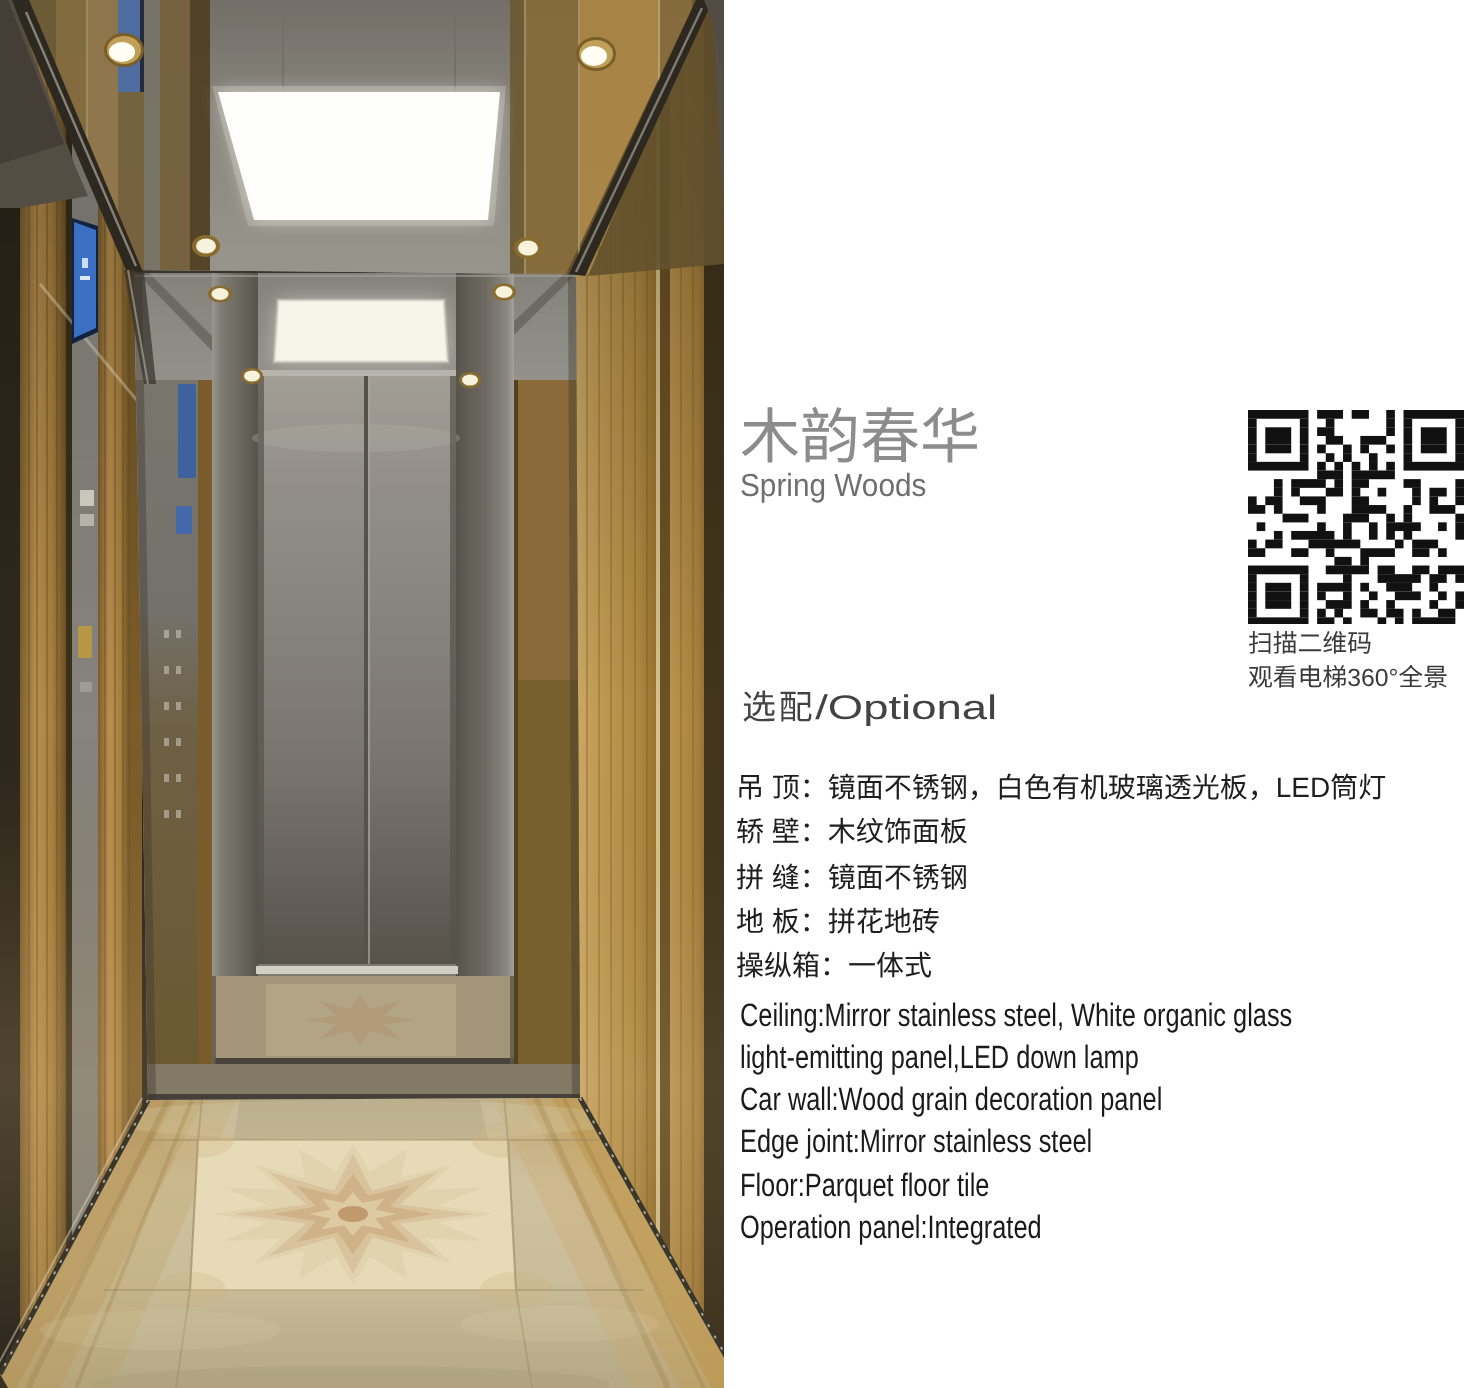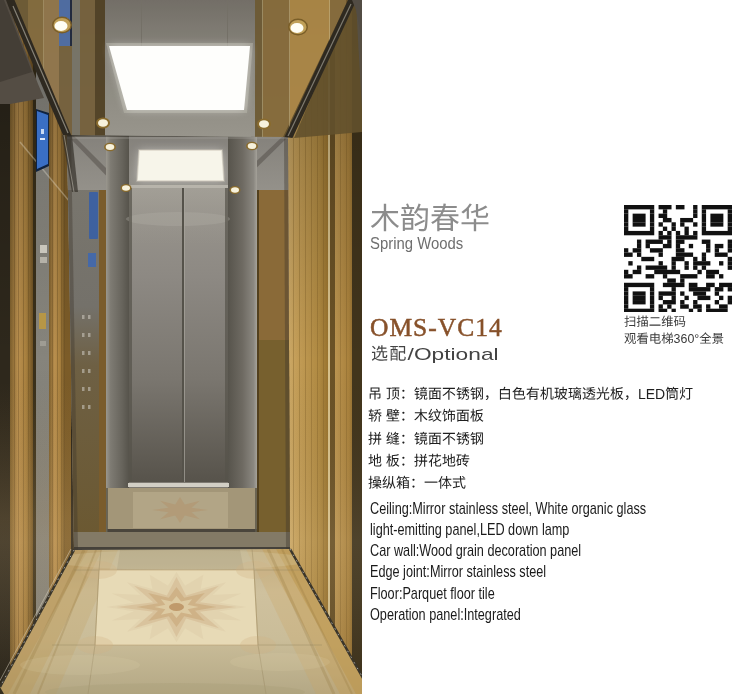--- a/index.html
+++ b/index.html
@@ -516,21 +516,20 @@
     </svg>
     <svg style="position:absolute;left:623px;top:329px;overflow:visible" width="110" height="18">
       <path transform="translate(1.0,13.9) scale(0.012400,-0.012400)" d="M461.6895751953125 791.260498046875H901.64111328125V259.48046875H828.179443359375V724.4290771484375H532.8111572265625V259.48046875H461.6895751953125ZM684.6895751953125 274.2698974609375H754.2510986328125V30.940673828125Q754.2510986328125 10.1107177734375 761.6910400390625 3.220703125Q769.1309814453125 -3.6693115234375 788.8907470703125 -3.6693115234375H863.3494873046875Q879.6693115234375 -3.6693115234375 888.21923828125 8.8306884765625Q896.7691650390625 21.3306884765625 900.1841430664062 58.18560791015625Q903.59912109375 95.04052734375 905.819091796875 165.80029296875Q920.059326171875 155.1201171875 936.7246704101562 147.719970703125Q953.3900146484375 140.31982421875 967.4102783203125 136.759765625Q963.6302490234375 58.539794921875 955.4851684570312 15.17474365234375Q947.340087890625 -28.1903076171875 926.5499267578125 -44.7503662109375Q905.759765625 -61.3104248046875 862.3494873046875 -61.3104248046875H777.4102783203125Q728.0499267578125 -61.3104248046875 706.3697509765625 -43.740234375Q684.6895751953125 -26.1700439453125 684.6895751953125 24.0904541015625ZM638.8096923828125 639.6099853515625H709.541259765625V446.76123046875Q709.541259765625 383.0311279296875 698.0662231445312 312.180908203125Q686.5911865234375 241.3306884765625 654.5311279296875 170.50543212890625Q622.4710693359375 99.68017578125 561.6309814453125 35.52496337890625Q500.7908935546875 -28.6302490234375 402.4508056640625 -79.3603515625Q398.720703125 -71.68017578125 390.260498046875 -61.13494873046875Q381.80029296875 -50.5897216796875 372.64508056640625 -40.239501953125Q363.4898681640625 -29.8892822265625 355.5897216796875 -24.7691650390625Q449.759765625 23.40087890625 506.259765625 81.54595947265625Q562.759765625 139.6910400390625 591.3697509765625 202.14111328125Q619.979736328125 264.5911865234375 629.3947143554688 327.45623779296875Q638.8096923828125 390.3212890625 638.8096923828125 447.9312744140625ZM52.1497802734375 762.8704833984375H361.0093994140625V690.7489013671875H52.1497802734375ZM335.578857421875 762.8704833984375H347.9891357421875L361.3994140625 766.04052734375L409.260498046875 751.0701904296875Q388.820556640625 567.6302490234375 343.940673828125 416.900146484375Q299.060791015625 266.1700439453125 234.9508056640625 151.81982421875Q170.8408203125 37.4696044921875 90.2105712890625 -38.720703125Q84.3104248046875 -29.8704833984375 74.54522705078125 -19.240234375Q64.780029296875 -8.6099853515625 54.23480224609375 1.43524169921875Q43.6895751953125 11.48046875 34.2293701171875 18.380615234375Q89.7894287109375 66.940673828125 138.31439208984375 140.8907470703125Q186.83935546875 214.8408203125 226.30426025390625 308.8408203125Q265.7691650390625 402.8408203125 293.84405517578125 512.940673828125Q321.9189453125 623.04052734375 335.578857421875 743.900146484375ZM56.859619140625 558.798828125 113.6707763671875 596.5897216796875Q157.5506591796875 539.4898681640625 201.66064453125 474.86505126953125Q245.7706298828125 410.240234375 285.24566650390625 344.72540283203125Q324.720703125 279.2105712890625 355.78076171875 218.6107177734375Q386.8408203125 158.0108642578125 404.7908935546875 108.3509521484375L341.07958984375 63.7098388671875Q323.9095458984375 113.3697509765625 293.6295166015625 174.7496337890625Q263.3494873046875 236.1295166015625 224.95947265625 302.92437744140625Q186.5694580078125 369.71923828125 143.3494873046875 435.319091796875Q100.1295166015625 500.9189453125 56.859619140625 558.798828125Z" fill="#3a3a3a"></path>
       <path transform="translate(13.4,13.9) scale(0.012400,-0.012400)" d="M259.759765625 395.0904541015625H842.580322265625V-82.140380859375H767.9486083984375V335.279296875H331.661376953125V-82.140380859375H259.759765625ZM58.7098388671875 527.380615234375H941.2901611328125V465.0093994140625H58.7098388671875ZM131.5897216796875 661.6005859375H883.4102783203125V601.7894287109375H131.5897216796875ZM308.0108642578125 267.020263671875H799.1092529296875V214.3994140625H308.0108642578125ZM308.0108642578125 143.700439453125H799.1092529296875V91.6895751953125H308.0108642578125ZM301.380615234375 17.7706298828125H799.499267578125V-42.04052734375H301.380615234375ZM825.8096923828125 832.04052734375 873.6505126953125 777.83935546875Q803.6302490234375 764.0093994140625 714.5951538085938 754.179443359375Q625.56005859375 744.3494873046875 526.56005859375 738.01953125Q427.56005859375 731.6895751953125 326.840087890625 728.359619140625Q226.1201171875 725.0296630859375 133.1201171875 724.8096923828125Q132.1201171875 737.43994140625 127.58502197265625 754.30029296875Q123.0499267578125 771.16064453125 117.7098388671875 783.0108642578125Q209.099853515625 784.2308349609375 308.34478759765625 787.2557983398438Q407.5897216796875 790.28076171875 503.6396484375 796.3057250976562Q599.6895751953125 802.3306884765625 682.799560546875 811.16064453125Q765.9095458984375 819.9906005859375 825.8096923828125 832.04052734375ZM415.819091796875 763.6099853515625 493.620849609375 747.0296630859375Q460.2308349609375 626.51953125 406.42584228515625 513.3143920898438Q352.620849609375 400.1092529296875 272.64581298828125 305.07415771484375Q192.6707763671875 210.0390625 80.7706298828125 143.0390625Q75.6505126953125 151.499267578125 67.27532958984375 162.51953125Q58.900146484375 173.539794921875 50.13494873046875 183.97503662109375Q41.3697509765625 194.4102783203125 33.4696044921875 201.700439453125Q140.07958984375 262.80029296875 215.43450927734375 352.04522705078125Q290.7894287109375 441.2901611328125 339.86431884765625 547.3151245117188Q388.939208984375 653.340087890625 415.819091796875 763.6099853515625Z" fill="#3a3a3a"></path>
       <path transform="translate(25.8,13.9) scale(0.012400,-0.012400)" d="M164.1201171875 478.48046875H826.539794921875V408.3089599609375H164.1201171875ZM451.9891357421875 838.460205078125H530.9110107421875V83.3712158203125Q530.9110107421875 54.0311279296875 536.240966796875 39.14111328125Q541.5709228515625 24.2510986328125 556.8158569335938 18.64111328125Q572.060791015625 13.0311279296875 601.720703125 13.0311279296875Q610.5506591796875 13.0311279296875 631.5654907226562 13.0311279296875Q652.580322265625 13.0311279296875 679.2301025390625 13.0311279296875Q705.8798828125 13.0311279296875 732.6396484375 13.0311279296875Q759.3994140625 13.0311279296875 781.6342163085938 13.0311279296875Q803.8690185546875 13.0311279296875 814.138916015625 13.0311279296875Q842.1888427734375 13.0311279296875 856.7138061523438 26.77606201171875Q871.23876953125 40.52099609375 877.4337768554688 76.0108642578125Q883.6287841796875 111.500732421875 887.018798828125 175.6505126953125Q901.819091796875 165.1903076171875 923.3845825195312 155.92510986328125Q944.9500732421875 146.659912109375 962.0904541015625 142.31982421875Q956.140380859375 66.5897216796875 942.7651977539062 21.55462646484375Q929.3900146484375 -23.48046875 900.759765625 -43.04052734375Q872.1295166015625 -62.6005859375 818.3292236328125 -62.6005859375Q810.379150390625 -62.6005859375 787.999267578125 -62.6005859375Q765.619384765625 -62.6005859375 736.3845825195312 -62.6005859375Q707.1497802734375 -62.6005859375 677.9149780273438 -62.6005859375Q648.68017578125 -62.6005859375 626.4953002929688 -62.6005859375Q604.3104248046875 -62.6005859375 596.7503662109375 -62.6005859375Q540.8798828125 -62.6005859375 509.16461181640625 -50.11541748046875Q477.4493408203125 -37.6302490234375 464.71923828125 -5.4898681640625Q451.9891357421875 26.6505126953125 451.9891357421875 84.981201171875ZM170.9906005859375 694.5303955078125H864.700439453125V190.71923828125H170.9906005859375V263.7908935546875H788.2886962890625V621.458740234375H170.9906005859375ZM125.7894287109375 694.5303955078125H203.8111572265625V129.2293701171875H125.7894287109375Z" fill="#3a3a3a"></path>
       <path transform="translate(38.2,13.9) scale(0.012400,-0.012400)" d="M49.859619140625 646.9906005859375H368.80029296875V577.0390625H49.859619140625ZM193.2091064453125 840.3603515625H261.9906005859375V-78.5303955078125H193.2091064453125ZM191.59912109375 601.939208984375 236.7098388671875 585.578857421875Q225.4898681640625 525.018798828125 208.0499267578125 459.82379150390625Q190.6099853515625 394.6287841796875 168.86505126953125 332.1287841796875Q147.1201171875 269.6287841796875 121.98516845703125 215.93377685546875Q96.8502197265625 162.23876953125 70.8502197265625 124.458740234375Q67.2901611328125 135.0889892578125 60.36505126953125 148.36431884765625Q53.43994140625 161.6396484375 45.62481689453125 174.6099853515625Q37.8096923828125 187.580322265625 30.6895751953125 196.6005859375Q55.9095458984375 230.260498046875 80.04449462890625 277.55535888671875Q104.179443359375 324.8502197265625 125.7293701171875 379.780029296875Q147.279296875 434.7098388671875 164.02423095703125 491.7496337890625Q180.7691650390625 548.7894287109375 191.59912109375 601.939208984375ZM257.6005859375 542.2293701171875Q265.9906005859375 532.2293701171875 283.29559326171875 506.7293701171875Q300.6005859375 481.2293701171875 320.1005859375 451.03436279296875Q339.6005859375 420.83935546875 356.40557861328125 394.83935546875Q373.2105712890625 368.83935546875 379.820556640625 357.83935546875L334.0296630859375 303.9283447265625Q326.0296630859375 322.4384765625 311.39471435546875 351.6085205078125Q296.759765625 380.778564453125 279.81982421875 412.55859375Q262.8798828125 444.338623046875 247.35491943359375 471.20367431640625Q231.8299560546875 498.0687255859375 222.0499267578125 513.578857421875ZM622.859619140625 649.6895751953125H694.201171875V-79.580322265625H622.859619140625ZM449.260498046875 490.0904541015625H847.2091064453125V613.0390625H391.04052734375V677.3603515625H916.6005859375V426.379150390625H449.260498046875ZM436.4508056640625 315.7503662109375H898.59912109375V252.4290771484375H423.820556640625ZM879.9688720703125 315.7503662109375H948.80029296875Q948.80029296875 315.7503662109375 948.30029296875 304.3502197265625Q947.80029296875 292.9500732421875 946.80029296875 285.6099853515625Q942.9703369140625 205.6099853515625 938.140380859375 154.46490478515625Q933.3104248046875 103.31982421875 926.3954467773438 75.0897216796875Q919.48046875 46.859619140625 909.0904541015625 34.6895751953125Q898.7503662109375 22.7894287109375 886.8853149414062 17.53436279296875Q875.020263671875 12.279296875 858.240234375 10.3292236328125Q844.460205078125 8.1591796875 820.240234375 8.18414306640625Q796.020263671875 8.2091064453125 769.6302490234375 8.819091796875Q768.6302490234375 24.95947265625 763.900146484375 44.7698974609375Q759.1700439453125 64.580322265625 751.2698974609375 78.9906005859375Q775.8096923828125 76.7706298828125 795.8494873046875 76.07562255859375Q815.8892822265625 75.380615234375 824.71923828125 75.380615234375Q843.379150390625 74.7706298828125 851.5491943359375 84.5506591796875Q858.379150390625 92.16064453125 863.0140991210938 114.9906005859375Q867.6490478515625 137.820556640625 872.0889892578125 183.5904541015625Q876.5289306640625 229.3603515625 879.9688720703125 304.8502197265625ZM614.419677734375 291.759765625 672.5709228515625 270.619384765625Q640.9609375 208.6693115234375 593.801025390625 150.58428955078125Q546.64111328125 92.499267578125 491.421142578125 45.30426025390625Q436.201171875 -1.8907470703125 378.861083984375 -32.060791015625Q370.5709228515625 -19.04052734375 356.57562255859375 -1.98516845703125Q342.580322265625 15.0701904296875 330.9500732421875 24.92041015625Q386.1201171875 50.140380859375 440.1700439453125 92.21527099609375Q494.219970703125 134.2901611328125 539.7948608398438 186.08502197265625Q585.3697509765625 237.8798828125 614.419677734375 291.759765625ZM458.43994140625 813.31982421875 517.1512451171875 837.3603515625Q542.3712158203125 803.5303955078125 563.481201171875 762.5054321289062Q584.5911865234375 721.48046875 594.201171875 690.48046875L530.7098388671875 663.099853515625Q522.4898681640625 694.7098388671875 501.7698974609375 736.7098388671875Q481.0499267578125 778.7098388671875 458.43994140625 813.31982421875ZM802.5694580078125 839.7503662109375 875.4710693359375 818.219970703125Q852.6910400390625 773.4898681640625 826.9710693359375 726.5748901367188Q801.2510986328125 679.659912109375 778.201171875 646.43994140625L717.7098388671875 666.580322265625Q732.539794921875 689.9703369140625 748.5897216796875 720.1653442382812Q764.6396484375 750.3603515625 778.8845825195312 782.1653442382812Q793.1295166015625 813.9703369140625 802.5694580078125 839.7503662109375ZM426.9703369140625 490.0904541015625H493.1917724609375Q489.8017578125 450.460205078125 484.4117431640625 407.02496337890625Q479.021728515625 363.5897216796875 473.74169921875 323.04449462890625Q468.461669921875 282.499267578125 463.2916259765625 252.4290771484375H397.0701904296875Q402.8502197265625 283.8892822265625 408.6302490234375 324.739501953125Q414.4102783203125 365.5897216796875 419.1903076171875 409.02496337890625Q423.9703369140625 452.460205078125 426.9703369140625 490.0904541015625Z" fill="#3a3a3a"></path>
       <text x="50.6" y="13.9" font-family="Liberation Sans, sans-serif" font-size="12.4px" fill="#3a3a3a">360°</text>
       <path transform="translate(76.2,13.9) scale(0.012400,-0.012400)" d="M203.0701904296875 247.720703125H809.19970703125V180.6693115234375H203.0701904296875ZM196.659912109375 471.380615234375H809.3900146484375V403.5491943359375H196.659912109375ZM76 15.740966796875H928.9500732421875V-52.260498046875H76ZM460.819091796875 443.2698974609375H539.180908203125V-22.099853515625H460.819091796875ZM492.95947265625 851.1903076171875 558.9110107421875 820.07958984375Q503.40087890625 734.95947265625 426.7308349609375 656.4095458984375Q350.060791015625 577.859619140625 261.1707763671875 512.979736328125Q172.28076171875 448.099853515625 78.500732421875 401.4898681640625Q69.820556640625 415.8502197265625 55.1302490234375 433.07562255859375Q40.43994140625 450.301025390625 25.859619140625 462.4913330078125Q117.6895751953125 504.201171875 205.71453857421875 564.6559448242188Q293.739501953125 625.1107177734375 368.3494873046875 698.54052734375Q442.95947265625 771.9703369140625 492.95947265625 851.1903076171875ZM521.3104248046875 818.7301025390625Q616.92041015625 701.1903076171875 732.4703369140625 615.0756225585938Q848.020263671875 528.9609375 976.7503662109375 460.4913330078125Q963.1700439453125 448.9110107421875 948.1747436523438 431.18560791015625Q933.179443359375 413.460205078125 924.8892822265625 397.31982421875Q837.7691650390625 448.8096923828125 757.1841430664062 506.1895751953125Q676.59912109375 563.5694580078125 602.7091064453125 632.5093994140625Q528.819091796875 701.4493408203125 458.8690185546875 787.3994140625Z" fill="#3a3a3a"></path>
       <path transform="translate(88.6,13.9) scale(0.012400,-0.012400)" d="M242.0311279296875 640.3697509765625V576.4305419921875H755.11865234375V640.3697509765625ZM242.0311279296875 752.5897216796875V689.6505126953125H755.11865234375V752.5897216796875ZM169.51953125 804.2105712890625H829.7503662109375V524.19970703125H169.51953125ZM56.2698974609375 460.820556640625H940.8299560546875V399.059326171875H56.2698974609375ZM264.8111572265625 290.0889892578125V195.0904541015625H736.018798828125V290.0889892578125ZM192.9095458984375 345.6099853515625H811.04052734375V139.5694580078125H192.9095458984375ZM462.3292236328125 171.4898681640625H537.5709228515625V-7.939208984375Q537.5709228515625 -35.2496337890625 529.6458129882812 -49.40484619140625Q521.720703125 -63.56005859375 499.3104248046875 -70.0701904296875Q477.5101318359375 -76.80029296875 441.91497802734375 -78.1903076171875Q406.31982421875 -79.580322265625 353.31982421875 -79.580322265625Q350.759765625 -65.780029296875 344.1396484375 -49.419677734375Q337.51953125 -33.059326171875 330.3994140625 -19.819091796875Q356.3292236328125 -20.819091796875 379.85418701171875 -21.319091796875Q403.379150390625 -21.819091796875 420.96417236328125 -21.51409912109375Q438.5491943359375 -21.2091064453125 445.1591796875 -21.2091064453125Q455.5491943359375 -20.2091064453125 458.939208984375 -16.90411376953125Q462.3292236328125 -13.59912109375 462.3292236328125 -5.59912109375ZM623.279296875 66.499267578125 671.3104248046875 109.7301025390625Q716.580322265625 94.2901611328125 766.7152709960938 72.240234375Q816.8502197265625 50.1903076171875 862.6552124023438 27.05535888671875Q908.460205078125 3.92041015625 938.8502197265625 -16.51953125L888.0889892578125 -66.0904541015625Q859.259033203125 -45.6505126953125 814.7340698242188 -21.820556640625Q770.2091064453125 2.0093994140625 719.5741577148438 25.64434814453125Q668.939208984375 49.279296875 623.279296875 66.499267578125ZM290.5491943359375 113.56005859375 358.8907470703125 86.179443359375Q325.500732421875 57.7894287109375 281.1107177734375 30.2894287109375Q236.720703125 2.7894287109375 189.8306884765625 -21.320556640625Q142.940673828125 -45.4305419921875 99.5506591796875 -63.04052734375Q93.6505126953125 -55.7503662109375 83.49530029296875 -45.400146484375Q73.340087890625 -35.0499267578125 63.099853515625 -24.78472900390625Q52.859619140625 -14.51953125 44.179443359375 -9.0093994140625Q88.179443359375 5.6505126953125 133.59442138671875 25.11541748046875Q179.0093994140625 44.580322265625 219.9493408203125 67.240234375Q260.8892822265625 89.900146484375 290.5491943359375 113.56005859375ZM433.3994140625 506.099853515625 499.180908203125 528.020263671875Q515.5709228515625 508.6302490234375 530.3509521484375 484.460205078125Q545.1309814453125 460.2901611328125 551.52099609375 440.5101318359375L482.179443359375 415.2496337890625Q476.5694580078125 434.0296630859375 462.98443603515625 459.979736328125Q449.3994140625 485.9298095703125 433.3994140625 506.099853515625Z" fill="#3a3a3a"></path>
     </svg>
-    <div style="position:absolute;left:370px;top:314px;font-family:'Liberation Serif',serif;font-weight:normal;-webkit-text-stroke:0.5px #87512a;font-size:25.5px;line-height:28px;letter-spacing:1px;color:#87512a">OMS-VC14</div>
     <svg style="position:absolute;left:370px;top:344px;overflow:visible" width="170" height="26">
       <path transform="translate(1.0,15.5) scale(0.017000,-0.017000)" d="M320.4898681640625 489.7706298828125H950.580322265625V423.1092529296875H320.4898681640625ZM436 701.0108642578125H908.9703369140625V636.1295166015625H436ZM603.1295166015625 836.1903076171875H678.201171875V460.020263671875H603.1295166015625ZM446.4290771484375 809.9703369140625 517.5506591796875 794.6099853515625Q496.7706298828125 719.8798828125 462.62554931640625 650.8447875976562Q428.48046875 581.8096923828125 389.5303955078125 534.0296630859375Q383.240234375 539.9298095703125 371.30499267578125 547.4149780273438Q359.3697509765625 554.900146484375 347.43450927734375 562.3853149414062Q335.499267578125 569.8704833984375 326.4290771484375 573.6005859375Q366.819091796875 617.8704833984375 397.7091064453125 680.700439453125Q428.59912109375 743.5303955078125 446.4290771484375 809.9703369140625ZM678.6895751953125 455.859619140625H752.76123046875V191.2713623046875Q752.76123046875 172.9312744140625 757.8111572265625 168.041259765625Q762.861083984375 163.1512451171875 781.620849609375 163.1512451171875Q785.4508056640625 163.1512451171875 796.1856079101562 163.1512451171875Q806.92041015625 163.1512451171875 819.9851684570312 163.1512451171875Q833.0499267578125 163.1512451171875 844.69970703125 163.1512451171875Q856.3494873046875 163.1512451171875 861.3994140625 163.1512451171875Q873.499267578125 163.1512451171875 879.7442016601562 170.8712158203125Q885.9891357421875 178.5911865234375 888.7941284179688 203.9710693359375Q891.59912109375 229.3509521484375 892.59912109375 281.720703125Q900.1092529296875 275.6005859375 911.6295166015625 269.48046875Q923.1497802734375 263.3603515625 936.06005859375 259.1302490234375Q948.9703369140625 254.900146484375 959.4305419921875 251.7301025390625Q955.48046875 188.219970703125 946.580322265625 154.07489013671875Q937.68017578125 119.9298095703125 919.3049926757812 106.45477294921875Q900.9298095703125 92.979736328125 869.4696044921875 92.979736328125Q863.9095458984375 92.979736328125 850.1146850585938 92.979736328125Q836.31982421875 92.979736328125 820.0850219726562 92.979736328125Q803.8502197265625 92.979736328125 790.2503662109375 92.979736328125Q776.6505126953125 92.979736328125 771.0904541015625 92.979736328125Q733.56005859375 92.979736328125 713.6848754882812 101.659912109375Q693.8096923828125 110.340087890625 686.2496337890625 131.700439453125Q678.6895751953125 153.060791015625 678.6895751953125 190.88134765625ZM503.619384765625 453.7098388671875H578.861083984375Q572.861083984375 388 559.5311279296875 331.86505126953125Q546.201171875 275.7301025390625 520.2861938476562 229.340087890625Q494.3712158203125 182.9500732421875 450.481201171875 146.30499267578125Q406.5911865234375 109.659912109375 339.2510986328125 83.31982421875Q334.9110107421875 93.1700439453125 327.120849609375 104.38531494140625Q319.3306884765625 115.6005859375 310.260498046875 126.42584228515625Q301.1903076171875 137.2510986328125 293.1201171875 143.9312744140625Q353.780029296875 165.541259765625 392.659912109375 195.701171875Q431.539794921875 225.861083984375 454.11468505859375 264.87591552734375Q476.6895751953125 303.8907470703125 487.54449462890625 351.3704833984375Q498.3994140625 398.8502197265625 503.619384765625 453.7098388671875ZM60.83935546875 765.299560546875 117.5506591796875 806.4305419921875Q147.9906005859375 783.2105712890625 178.6005859375 754.4906005859375Q209.2105712890625 725.7706298828125 235.51556396484375 697.0506591796875Q261.820556640625 668.3306884765625 277.820556640625 643.720703125L216.379150390625 597.4696044921875Q202.1591796875 622.07958984375 176.439208984375 651.8845825195312Q150.71923828125 681.6895751953125 120.499267578125 711.4945678710938Q90.279296875 741.299560546875 60.83935546875 765.299560546875ZM251.28076171875 456.4102783203125V70.8704833984375H178.7691650390625V386.458740234375H55.859619140625V456.4102783203125ZM244.6005859375 101.301025390625Q267.9906005859375 101.301025390625 289.66064453125 84.9110107421875Q311.3306884765625 68.52099609375 348.720703125 45.52099609375Q395.720703125 18.3509521484375 458.69573974609375 10.54595947265625Q521.6707763671875 2.740966796875 601.1107177734375 2.740966796875Q658.0904541015625 2.740966796875 723.9453735351562 5.1309814453125Q789.80029296875 7.52099609375 853.4102783203125 11.49603271484375Q917.020263671875 15.4710693359375 966.240234375 20.421142578125Q962.2901611328125 11.180908203125 957.56005859375 -3.3994140625Q952.8299560546875 -17.979736328125 949.3798828125 -32.36505126953125Q945.9298095703125 -46.7503662109375 944.9298095703125 -57.820556640625Q915.4898681640625 -59.820556640625 872.1950073242188 -61.51556396484375Q828.900146484375 -63.2105712890625 779.80029296875 -64.7105712890625Q730.700439453125 -66.2105712890625 683.6255493164062 -67.2105712890625Q636.5506591796875 -68.2105712890625 600.16064453125 -68.2105712890625Q513.2105712890625 -68.2105712890625 448.7706298828125 -58.04052734375Q384.3306884765625 -47.8704833984375 335.16064453125 -19.260498046875Q305.9906005859375 -1.48046875 283.2105712890625 16.01953125Q260.4305419921875 33.51953125 243.4305419921875 33.51953125Q224.820556640625 33.51953125 201.12554931640625 18.26446533203125Q177.4305419921875 3.0093994140625 150.62554931640625 -22.74566650390625Q123.820556640625 -48.500732421875 95.380615234375 -79.8907470703125L45.1295166015625 -15.1092529296875Q80.2496337890625 17.2308349609375 115.2098388671875 43.7908935546875Q150.1700439453125 70.3509521484375 183.43524169921875 85.82598876953125Q216.700439453125 101.301025390625 244.6005859375 101.301025390625Z" fill="#434343"></path>
       <path transform="translate(19.3,15.5) scale(0.017000,-0.017000)" d="M591.6302490234375 480.500732421875H892.3994140625V408.379150390625H591.6302490234375ZM557.2293701171875 480.500732421875H631.0810546875V46.0513916015625Q631.0810546875 17.9312744140625 641.1309814453125 9.62628173828125Q651.180908203125 1.3212890625 685.768460020727 1.3212890625Q693.5506591796875 1.3212890625 714.5649606805098 1.3212890625Q735.5792621813322 1.3212890625 760.8742547286183 1.3212890625Q786.1692472759046 1.3212890625 808.7401637027137 1.3212890625Q831.311080129523 1.3212890625 841.4290771484375 1.3212890625Q863.9189453125 1.3212890625 875.0647277832031 13.918683733258927Q886.2105102539062 26.516078404017854 891.1146545410156 62.90855189732143Q896.018798828125 99.301025390625 898.4088134765625 171.2308349609375Q907.698974609375 164.720703125 919.71923828125 158.1005859375Q931.739501953125 151.48046875 944.6497802734375 146.7503662109375Q957.56005859375 142.020263671875 968.020263671875 139.460205078125Q963.460205078125 57.9500732421875 952.2550659179688 12.719970703125Q941.0499267578125 -32.5101318359375 916.2847290039062 -51.0701904296875Q891.51953125 -69.6302490234375 845.8892822265625 -69.6302490234375Q839.71923828125 -69.6302490234375 822.6443481445312 -69.6302490234375Q805.5694580078125 -69.6302490234375 783.4446411132812 -69.6302490234375Q761.31982421875 -69.6302490234375 739.3049926757812 -69.6302490234375Q717.2901611328125 -69.6302490234375 700.7152709960938 -69.6302490234375Q684.140380859375 -69.6302490234375 677.8867623465402 -69.6302490234375Q631.6099853515625 -69.6302490234375 605.4547729492188 -60.03509521484375Q579.299560546875 -50.43994140625 568.2644653320312 -25.38458251953125Q557.2293701171875 -0.3292236328125 557.2293701171875 46.2713623046875ZM553.83935546875 794.9703369140625H930.240234375V340.2293701171875H857.55859375V722.6787109375H553.83935546875ZM81.939208984375 617.9703369140625H482.43994140625V-62.4102783203125H420.2886962890625V553.259033203125H142.7503662109375V-75.80029296875H81.939208984375ZM112.659912109375 214.140380859375H449.8892822265625V158.2293701171875H112.659912109375ZM112.659912109375 53.720703125H449.8892822265625V-7.260498046875H112.659912109375ZM57.179443359375 801.0904541015625H504.7098388671875V733.8690185546875H57.179443359375ZM201.4290771484375 782.6302490234375H255V571.379150390625H201.4290771484375ZM313.6693115234375 782.6302490234375H368.6302490234375V571.379150390625H313.6693115234375ZM211.179443359375 572.379150390625H253.43994140625V473.0390625Q253.43994140625 442.40061908686926 247.19500732421875 407.1199872778096Q240.9500732421875 371.83935546875 224.240234375 337.5694580078125Q207.5303955078125 303.299560546875 176.3306884765625 274.419677734375Q171.16064453125 280.979736328125 160.7120939555921 290.1732749938965Q150.26354337993422 299.36681365966797 142.80029296875 303.6099853515625Q172.219970703125 329.099853515625 186.6497802734375 358.3096923828125Q201.07958984375 387.51953125 206.1295166015625 417.53436279296875Q211.179443359375 447.5491943359375 211.179443359375 474.0390625ZM308.9891357421875 572.379150390625H351.859619140625V364.780029296875Q351.859619140625 355.529305594308 353.88458251953125 352.95966012137274Q355.9095458984375 350.3900146484375 364.6919250488281 350.3900146484375Q367.619384765625 350.3900146484375 375.0079803466797 350.3900146484375Q382.3965759277344 350.3900146484375 390.4276580810547 350.3900146484375Q398.458740234375 350.3900146484375 401.898681640625 350.3900146484375Q414.9486083984375 350.3900146484375 416.7286376953125 353.1700439453125Q423.898681640625 347.6099853515625 435.10382080078125 343.35491943359375Q446.3089599609375 339.099853515625 456.4290771484375 336.31982421875Q452.8690185546875 320.859619140625 442.0289306640625 313.71453857421875Q431.1888427734375 306.5694580078125 409.8310269442471 306.5694580078125Q406.458740234375 306.5694580078125 395.9273103412829 306.5694580078125Q385.3958804481908 306.5694580078125 375.2276033100329 306.5694580078125Q365.059326171875 306.5694580078125 360.6616641773897 306.5694580078125Q330.97744571461396 306.5694580078125 319.98329072840073 317.38458251953125Q308.9891357421875 328.19970703125 308.9891357421875 364.3900146484375Z" fill="#434343"></path>
       <text x="37.6" y="15.5" font-family="Liberation Sans, sans-serif" font-size="17px" fill="#434343" textLength="91" lengthAdjust="spacingAndGlyphs">/Optional</text>
     </svg>
     <svg style="position:absolute;left:367px;top:384.0px;overflow:visible" width="340" height="20">
       <path transform="translate(1.0,14.6) scale(0.014000,-0.014000)" d="M260.88134765625 721.59912109375V557.3509521484375H738.338623046875V721.59912109375ZM183.299560546875 792.3306884765625H819.820556640625V486.619384765625H183.299560546875ZM460.379150390625 508.2698974609375H538.740966796875V-80.3603515625H460.379150390625ZM121.2293701171875 361.140380859375H839.2293701171875V289.6287841796875H196.0810546875V-7.3104248046875H121.2293701171875ZM812.5289306640625 361.140380859375H888.3306884765625V87.2308349609375Q888.3306884765625 57.7503662109375 880.6005859375 41.25506591796875Q872.8704833984375 24.759765625 848.8502197265625 15.4696044921875Q825.219970703125 7.179443359375 786.099853515625 5.3994140625Q746.979736328125 3.619384765625 687.7098388671875 3.619384765625Q685.539794921875 19.979736328125 678.2246704101562 38.5701904296875Q670.9095458984375 57.16064453125 663.0093994140625 72.3509521484375Q692.9891357421875 71.3509521484375 719.6490478515625 71.15594482421875Q746.3089599609375 70.9609375 765.6139526367188 71.26593017578125Q784.9189453125 71.5709228515625 792.138916015625 71.5709228515625Q803.7489013671875 72.180908203125 808.138916015625 75.48590087890625Q812.5289306640625 78.7908935546875 812.5289306640625 88.40087890625Z" fill="#1f1f1f"></path>
       <text x="15.0" y="14.6" font-family="Liberation Sans, sans-serif" font-size="14px" fill="#1f1f1f"> </text>
       <path transform="translate(18.9,14.6) scale(0.014000,-0.014000)" d="M435.1295166015625 795.6005859375H960.580322265625V729.1591796875H435.1295166015625ZM655.138916015625 762.979736328125 737.500732421875 752.07958984375Q722.720703125 709.179443359375 706.5506591796875 665.2044067382812Q690.380615234375 621.2293701171875 676.380615234375 589.83935546875L612.279296875 602.6895751953125Q624.3292236328125 636.6396484375 636.4041137695312 682.2246704101562Q648.47900390625 727.8096923828125 655.138916015625 762.979736328125ZM661.819091796875 496.1092529296875H735.500732421875V294.0499267578125Q735.500732421875 246.8798828125 724.7706298828125 196.099853515625Q714.04052734375 145.31982421875 683.8104248046875 95.539794921875Q653.580322265625 45.759765625 595.80029296875 0.67474365234375Q538.020263671875 -44.4102783203125 443.5303955078125 -80.1903076171875Q439.4102783203125 -71.5101318359375 431.53509521484375 -60.8798828125Q423.659912109375 -50.2496337890625 414.69970703125 -39.31439208984375Q405.739501953125 -28.379150390625 398.059326171875 -21.0889892578125Q490.71923828125 8.9609375 544.0491943359375 47.14581298828125Q597.379150390625 85.3306884765625 622.59912109375 127.62554931640625Q647.819091796875 169.92041015625 654.819091796875 212.82525634765625Q661.819091796875 255.7301025390625 661.819091796875 294.8299560546875ZM706.9298095703125 89.6693115234375 754.8408203125 139.3104248046875Q791.1107177734375 115.6505126953125 830.6356811523438 86.29559326171875Q870.16064453125 56.940673828125 905.4656372070312 27.69573974609375Q940.7706298828125 -1.5491943359375 963.380615234375 -25.379150390625L912.1295166015625 -81.5303955078125Q890.6895751953125 -57.3104248046875 855.9696044921875 -27.17547607421875Q821.2496337890625 2.95947265625 782.1146850585938 33.8994140625Q742.979736328125 64.83935546875 706.9298095703125 89.6693115234375ZM476.3994140625 627.6302490234375H921.3104248046875V156.8798828125H848.018798828125V557.458740234375H546.9609375V154.9298095703125H476.3994140625ZM44.859619140625 769.16064453125H415.95947265625V698.2091064453125H44.859619140625ZM207.138916015625 730.51953125H281.6005859375V51.4508056640625Q281.6005859375 17.140380859375 272.4305419921875 -1.63494873046875Q263.260498046875 -20.4102783203125 240.4102783203125 -29.48046875Q218.56005859375 -38.940673828125 180.13494873046875 -41.8907470703125Q141.7098388671875 -44.8408203125 82.43994140625 -44.2308349609375Q80.659912109375 -33.6005859375 76.01483154296875 -20.32525634765625Q71.3697509765625 -7.0499267578125 65.859619140625 6.83538818359375Q60.3494873046875 20.720703125 54.2293701171875 30.5709228515625Q99.59912109375 29.5709228515625 136.06402587890625 29.37591552734375Q172.5289306640625 29.180908203125 184.9189453125 29.7908935546875Q198.138916015625 30.7908935546875 202.638916015625 35.09588623046875Q207.138916015625 39.40087890625 207.138916015625 51.2308349609375Z" fill="#1f1f1f"></path>
       <path transform="translate(32.9,14.6) scale(0.014000,-0.014000)" d="M250 485.619384765625Q219.6396484375 485.619384765625 197.0694580078125 506.05462646484375Q174.499267578125 526.4898681640625 174.499267578125 560.340087890625Q174.499267578125 594.9703369140625 197.0694580078125 615.4055786132812Q219.6396484375 635.8408203125 250 635.8408203125Q280.3603515625 635.8408203125 302.9305419921875 615.4055786132812Q325.500732421875 594.9703369140625 325.500732421875 560.340087890625Q325.500732421875 526.4898681640625 302.9305419921875 506.05462646484375Q280.3603515625 485.619384765625 250 485.619384765625ZM250 -3.900146484375Q219.6396484375 -3.900146484375 197.0694580078125 16.53509521484375Q174.499267578125 36.9703369140625 174.499267578125 70.820556640625Q174.499267578125 105.4508056640625 197.0694580078125 125.88604736328125Q219.6396484375 146.3212890625 250 146.3212890625Q280.3603515625 146.3212890625 302.9305419921875 125.88604736328125Q325.500732421875 105.4508056640625 325.500732421875 70.820556640625Q325.500732421875 36.9703369140625 302.9305419921875 16.53509521484375Q280.3603515625 -3.900146484375 250 -3.900146484375Z" fill="#1f1f1f"></path>

